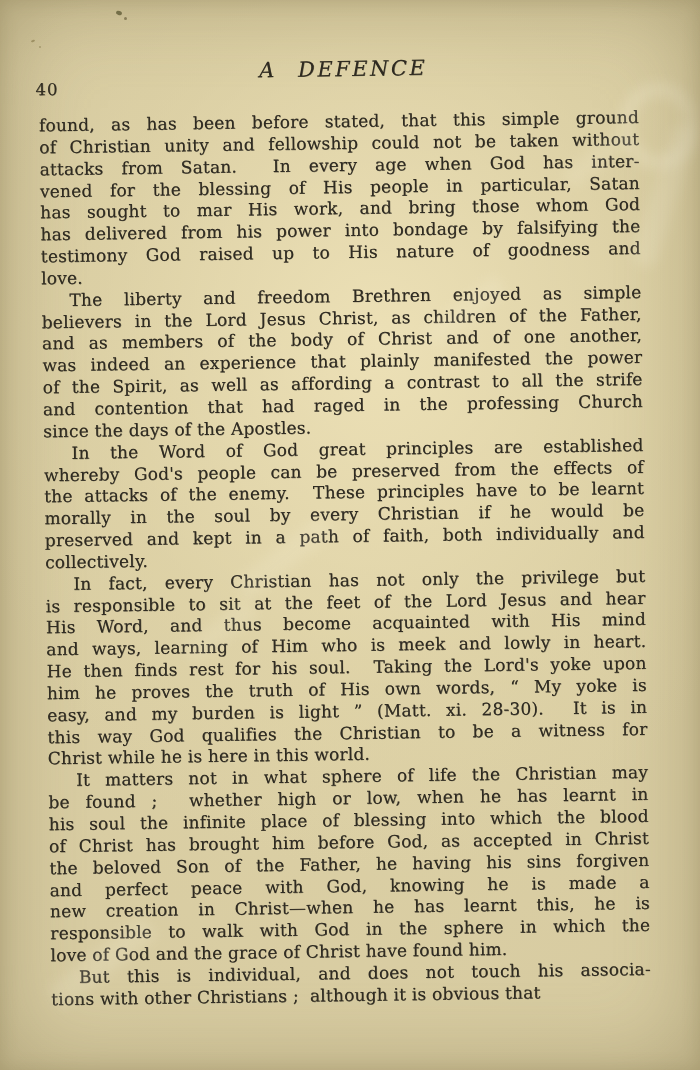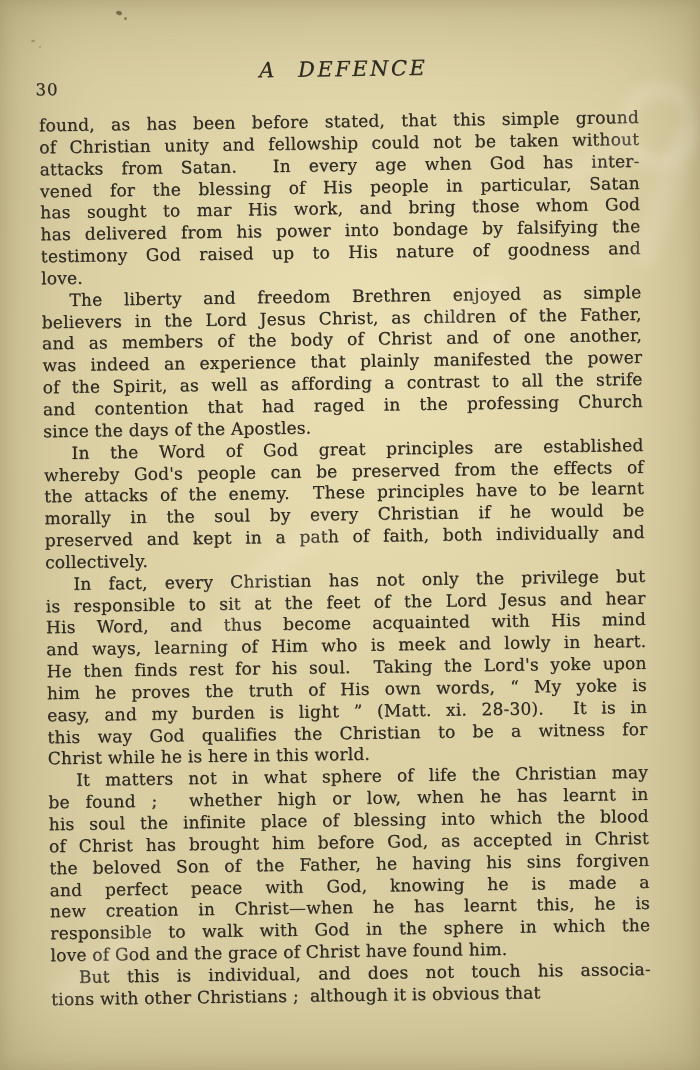--- a/index.html
+++ b/index.html
@@ -50,21 +50,21 @@
   .wm-bar1{left:420px;top:300px;width:90px;height:22px;background:#fffbe8;transform:rotate(-38deg);opacity:.13;}
   .wm-bar2{left:230px;top:545px;width:110px;height:24px;background:#fffbe8;transform:rotate(-38deg);opacity:.13;}
   .wm-bar3{left:180px;top:620px;width:80px;height:22px;background:#fffbe8;transform:rotate(-38deg);opacity:.12;}
   .wm-bar4{left:42px;top:950px;width:120px;height:26px;background:#fffbe8;transform:rotate(-38deg);opacity:.14;}
   .wm-bar5{left:560px;top:150px;width:70px;height:20px;background:#fffbe8;transform:rotate(-38deg);opacity:.12;}
 </style>
 </head>
 <body>
 
 <div class="page-rotate">
-  <div class="page-number">30</div>
+  <div class="page-number">40</div>
   <div class="running-title">A  DEFENCE</div>
   <div class="page-body">
       <div class="para">
         <div class="line">found, as has been before stated, that this simple ground</div>
         <div class="line">of Christian unity and fellowship could not be taken without</div>
         <div class="line">attacks from Satan.  In every age when God has inter-</div>
         <div class="line">vened for the blessing of His people in particular, Satan</div>
         <div class="line">has sought to mar His work, and bring those whom God</div>
         <div class="line">has delivered from his power into bondage by falsifying the</div>
         <div class="line">testimony God raised up to His nature of goodness and</div>

